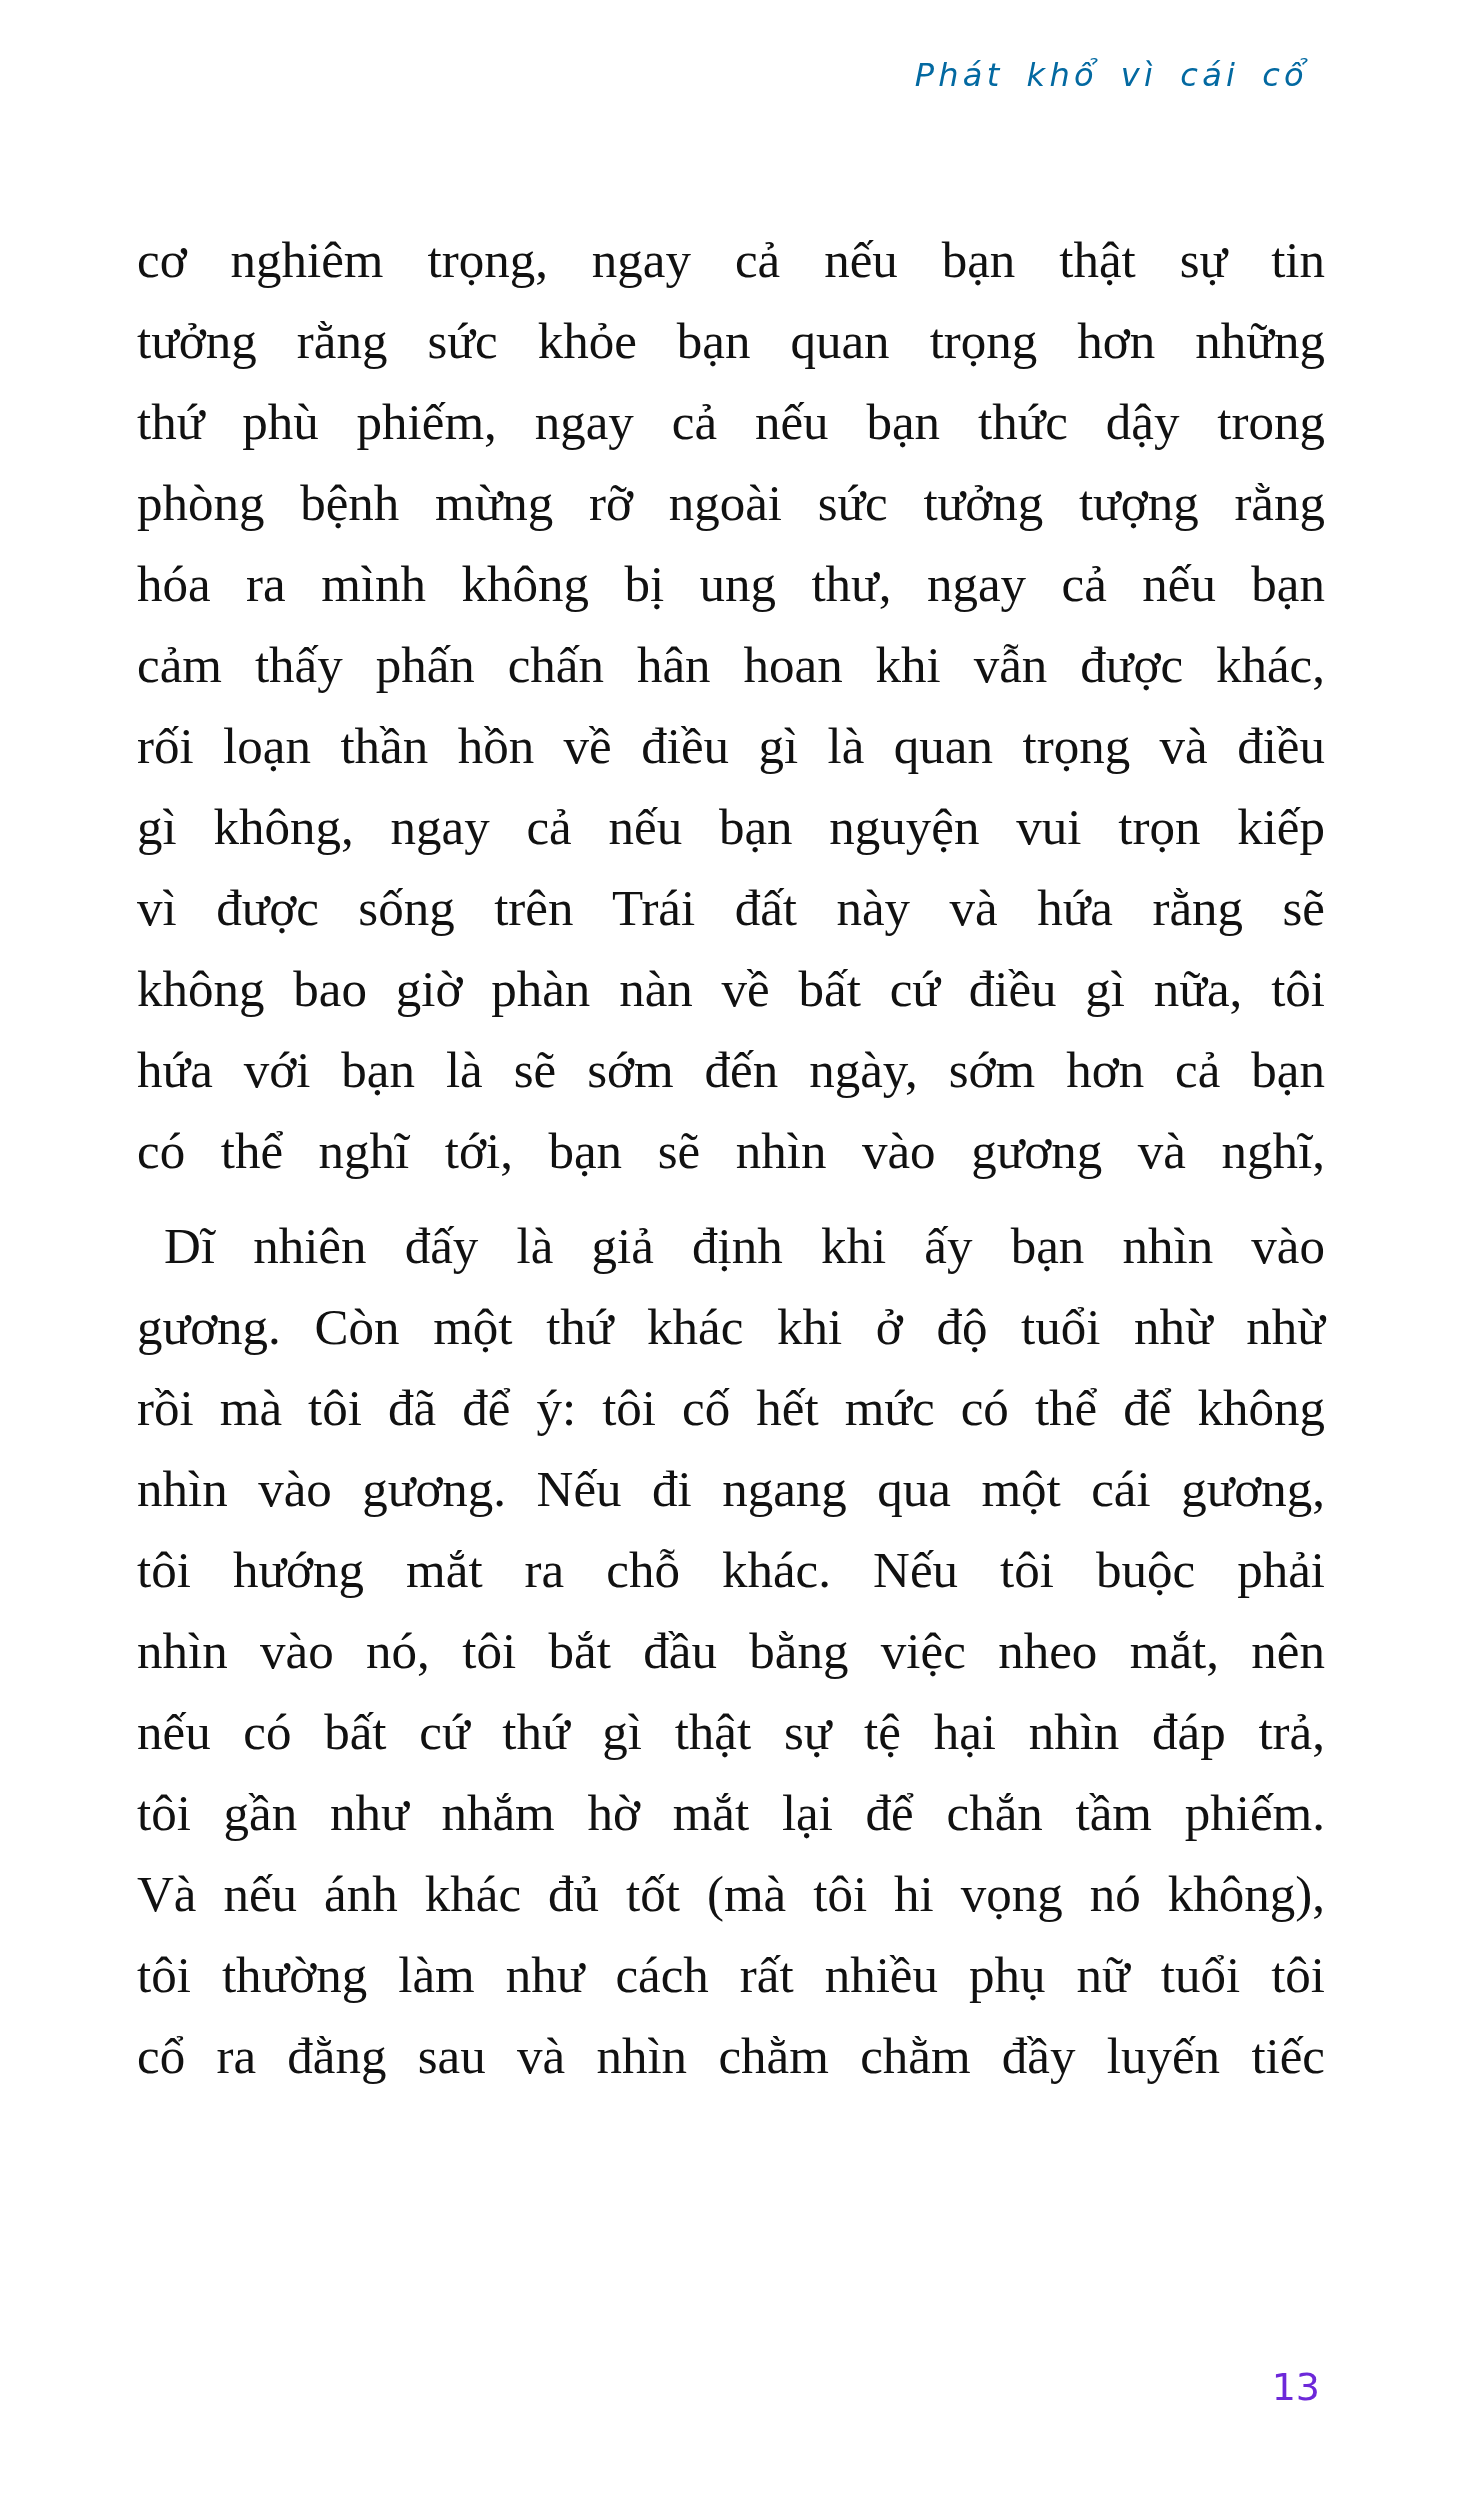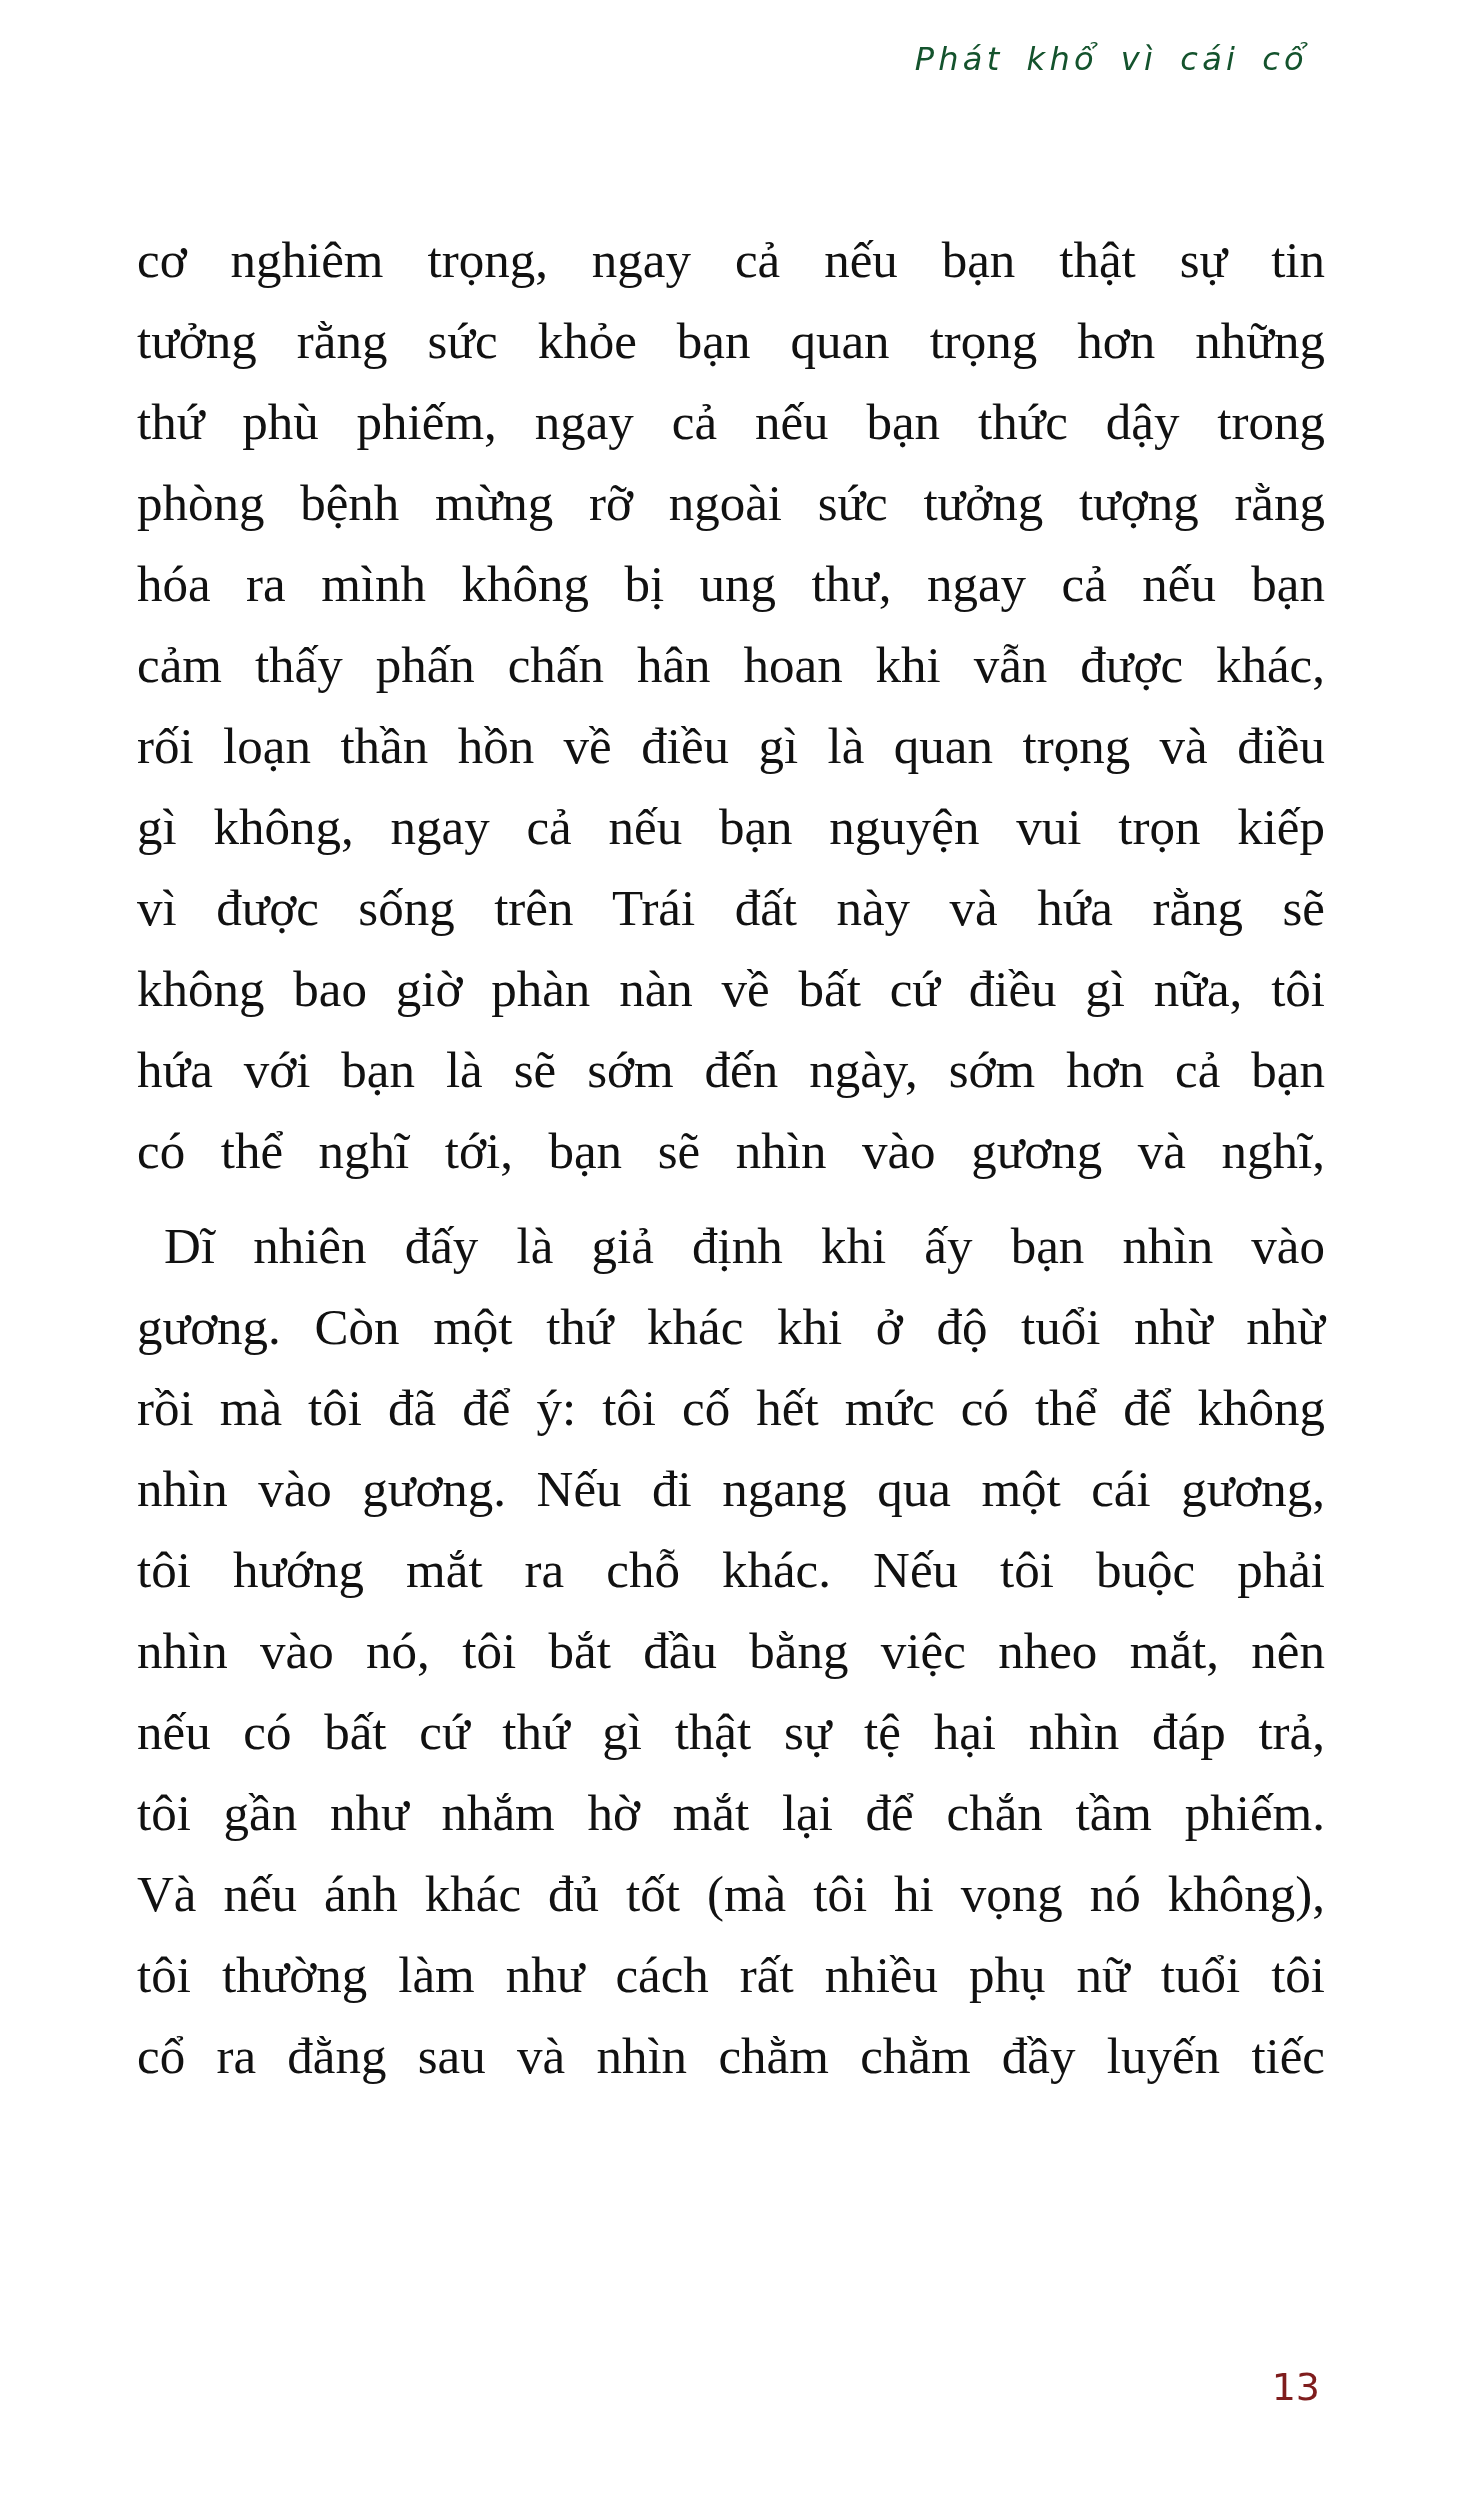--- a/index.html
+++ b/index.html
@@ -9,28 +9,28 @@
   }
   body {
     width: 1482px;
     height: 2500px;
     position: relative;
     overflow: hidden;
     color: #111111;
   }
   .running-header {
     position: absolute;
-    top: 40px;
+    top: 56px;
     right: 174px;
     font-family: "DejaVu Sans", sans-serif;
     font-style: italic;
     font-size: 32px;
     letter-spacing: 4.3px;
     word-spacing: 8.5px;
-    color: #14532d;
+    color: #0369a1;
     white-space: nowrap;
   }
   .body-text {
     position: absolute;
     left: 137px;
     top: 220px;
     width: 1188px;
     font-family: "Liberation Serif", serif;
     font-size: 51px;
     line-height: 81px;
@@ -52,21 +52,21 @@
   .para-gap {
     display: block;
     height: 13.7px;
   }
   .page-number {
     position: absolute;
     right: 162px;
     top: 2365px;
     font-family: "DejaVu Sans", sans-serif;
     font-size: 38px;
-    color: #7f1d1d;
+    color: #6d28d9;
   }
 </style>
 </head>
 <body>
 
 <div class="running-header">Phát khổ vì cái cổ</div>
 
 <div class="body-text">
   <div>
     <span class="line">cơ nghiêm trọng, ngay cả nếu bạn thật sự tin</span>

